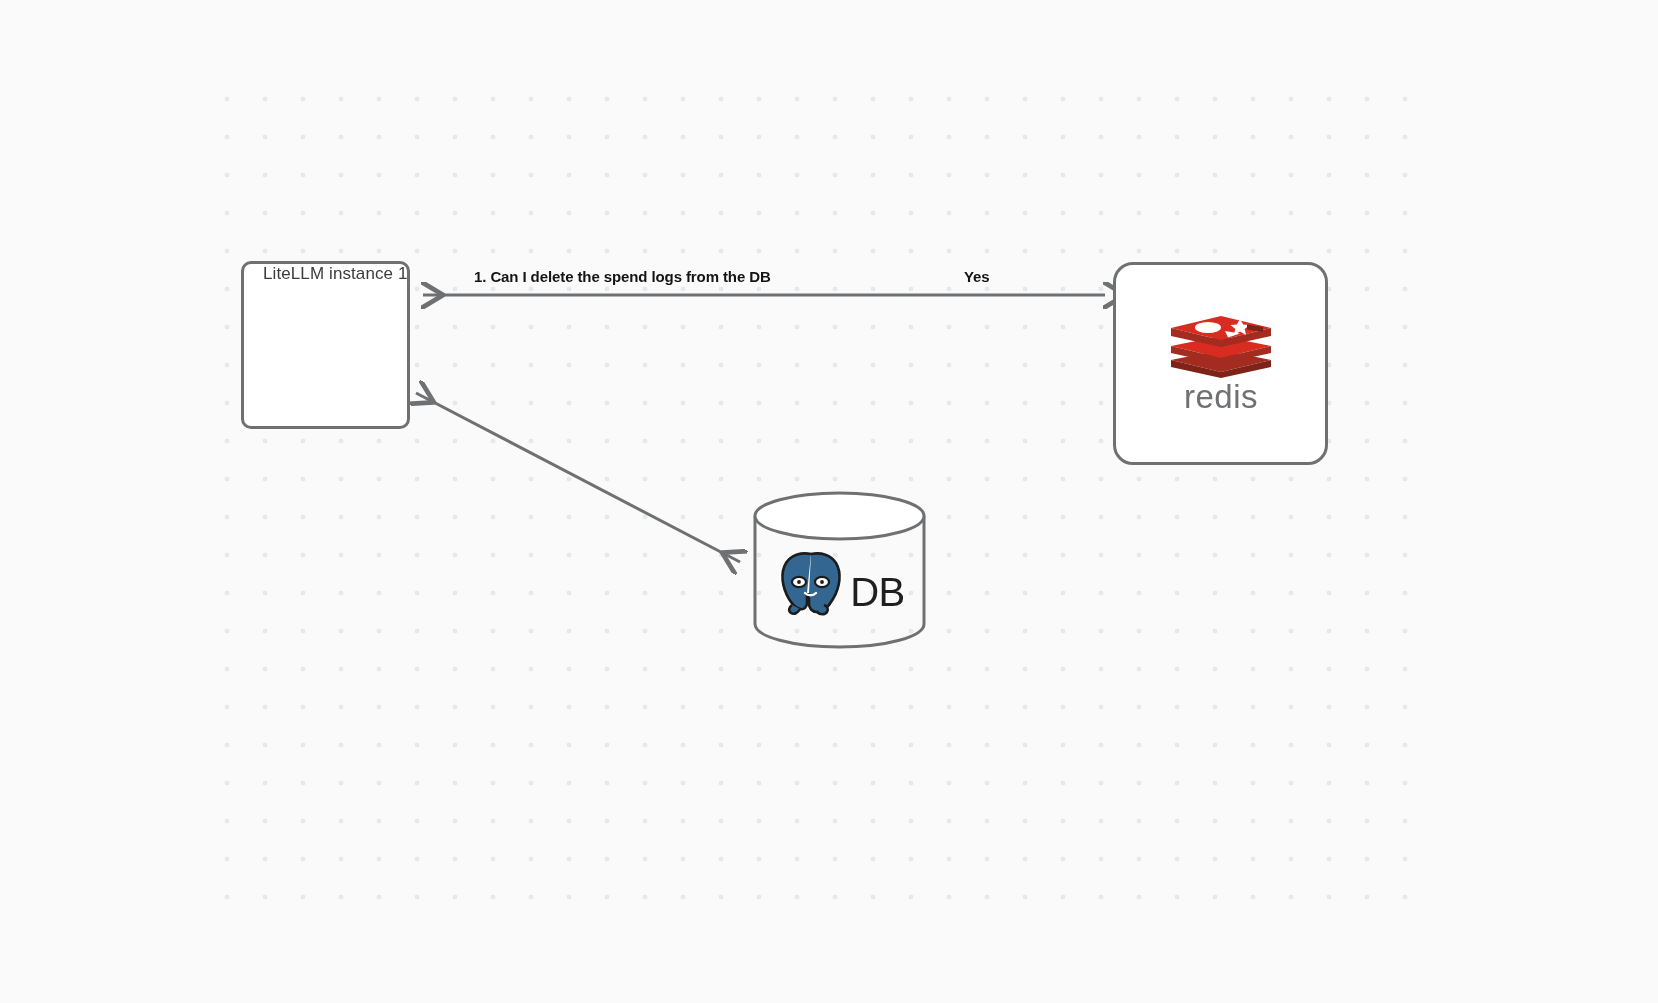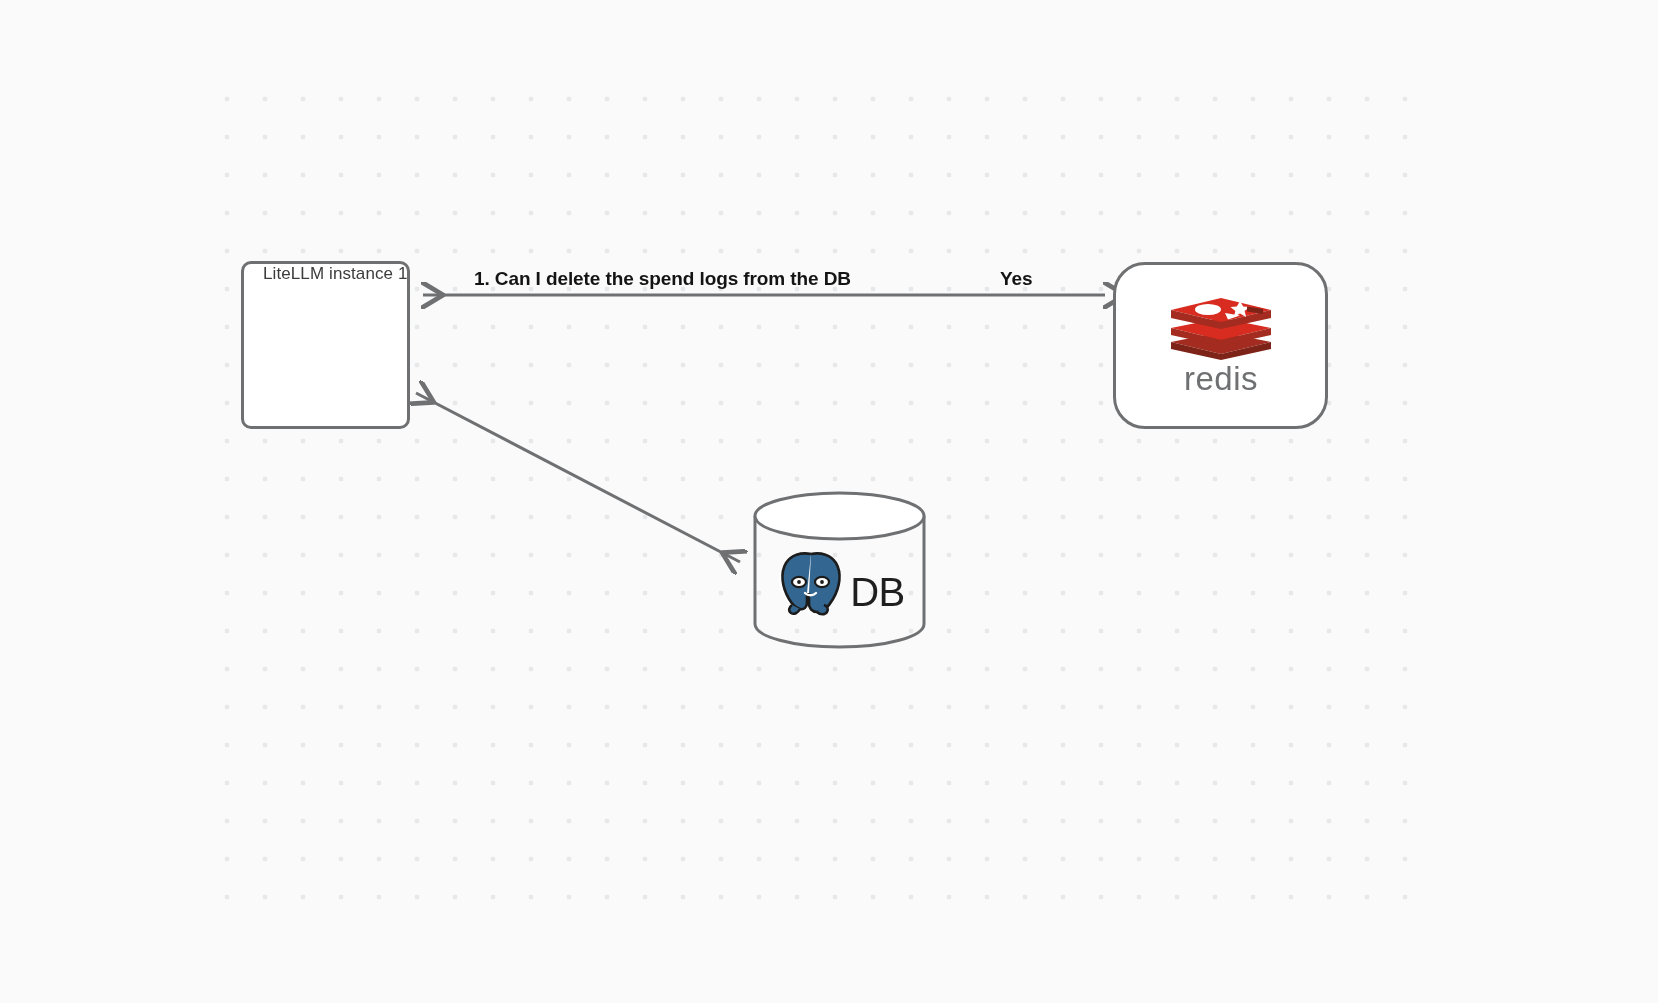--- a/index.html
+++ b/index.html
@@ -50,24 +50,24 @@
   #box-instance-1 { left: 241px; top: 261px; width: 169px; height: 168px; }
   #box-instance-2 { left: 241px; top: 488px; width: 169px; height: 168px; }
   #box-instance-3 { left: 241px; top: 715px; width: 169px; height: 168px; }
 
   
   #redis-node {
     position: absolute;
     left: 1113px;
     top: 262px;
     width: 215px;
-    height: 167px;
+    height: 203px;
     background: #ffffff;
     border: 3px solid #6f7072;
-    border-radius: 32px;
+    border-radius: 20px;
     box-sizing: border-box;
     display: flex;
     flex-direction: column;
     align-items: center;
     justify-content: center;
   }
   #redis-logo-mark { display:block; }
   #redis-wordmark { display:block; margin-top: 2px; }
 
   
@@ -105,29 +105,29 @@
   #edges {
     position: absolute;
     left: 0; top: 0;
     width: 1658px;
     height: 1003px;
     pointer-events: none;
   }
 
   .edge-label {
     position: absolute;
-    font-size: 19px;
+    font-size: 15px;
     font-weight: bold;
     color: #141414;
     font-family: "Liberation Sans", sans-serif;
     white-space: nowrap;
     letter-spacing: -0.1px;
   }
   #label-step-1 { left: 474px; top: 268px; }
-  #label-step-1-answer { left: 1000px; top: 268px; }
+  #label-step-1-answer { left: 964px; top: 268px; }
   #label-step-2 { left: 551px; top: 434px; }
 </style>
 </head>
 <body>
 
 <div id="canvas">
 
   <div id="dot-grid"></div>
 
   <svg id="edges" viewBox="0 0 1658 1003">

